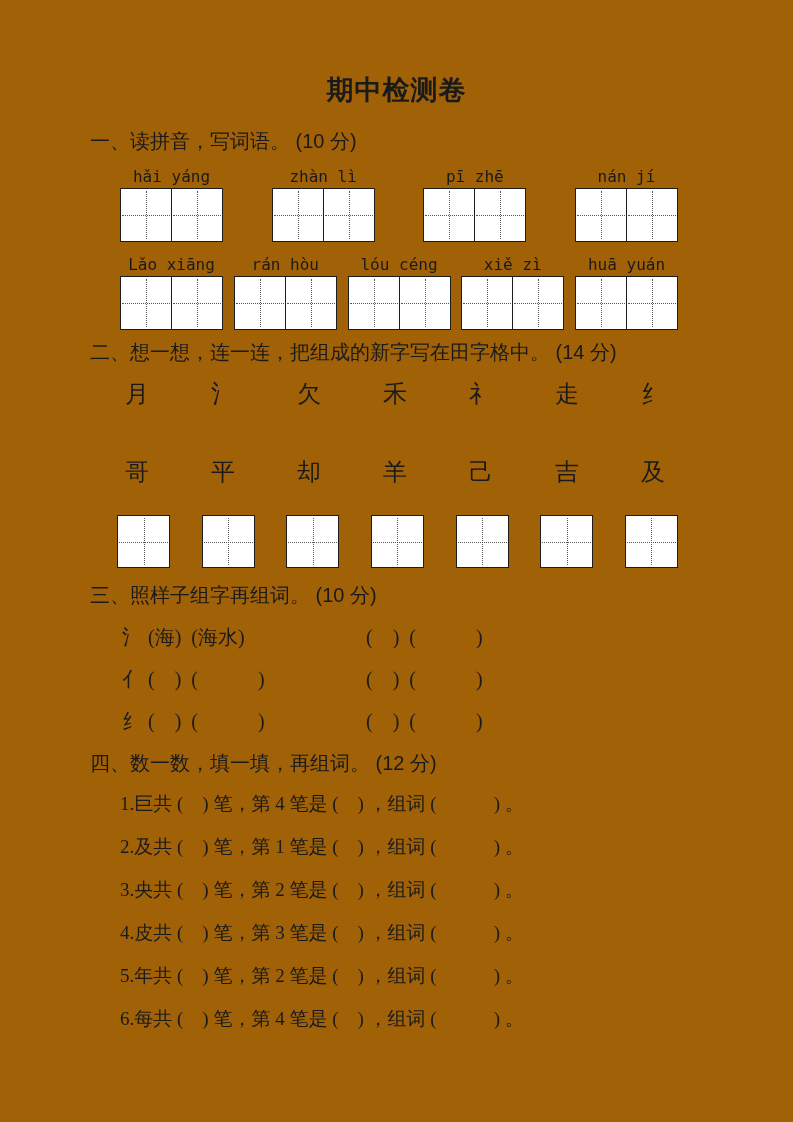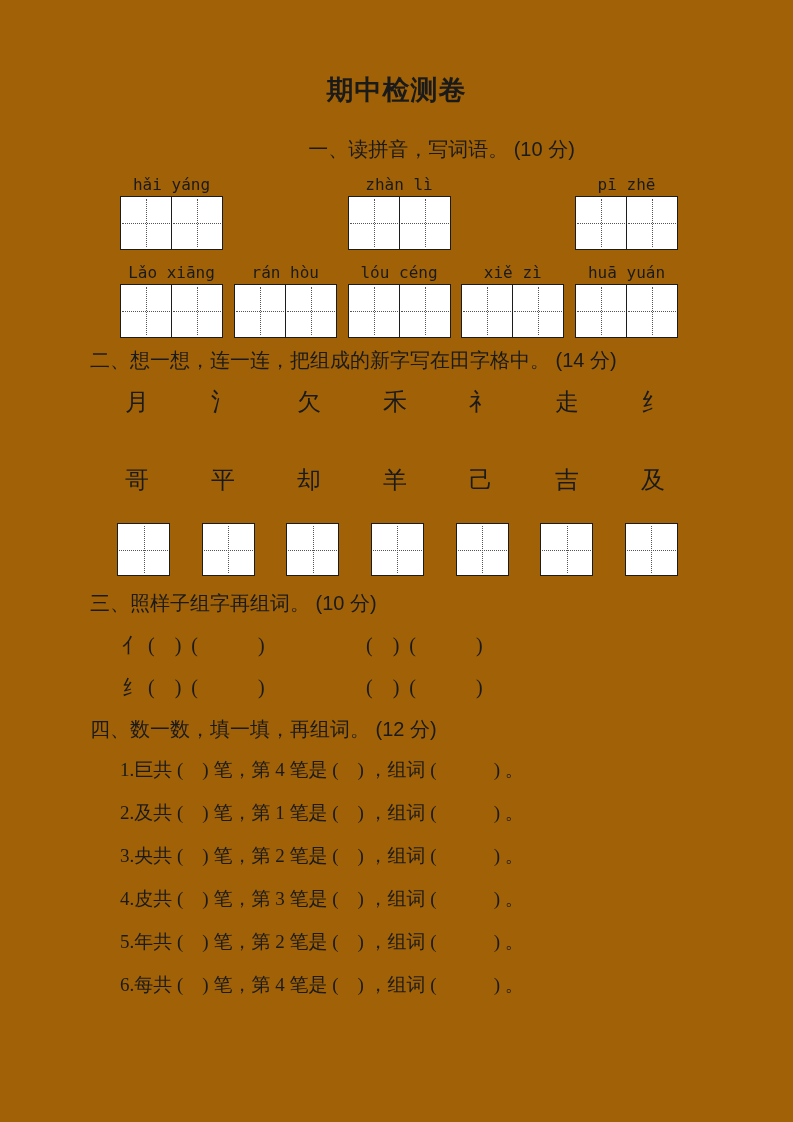--- a/index.html
+++ b/index.html
@@ -19,21 +19,21 @@
     font-weight:bold;
     line-height:32px;
     letter-spacing:1px;
   }
   .heading{
     margin-left:90px;
     font-size:20px;
     line-height:26px;
     white-space:pre;
   }
-  .h-s1{margin-top:30px;text-align:center;}
+  .h-s1{margin-top:22px;}
   .h-s2{margin-top:9px;}
   .h-s3{margin-top:14px;}
   .h-s4{margin-top:14px;}
 
   
   .pinyin-row{
     margin:12px 115px 0 120px;
     display:flex;
     justify-content:space-between;
   }
@@ -125,20 +125,27 @@
       </div>
       <div class="word-block">
         <div class="pinyin">zhàn lì</div>
         <div class="word-grid">
           <div class="cell"></div>
           <div class="cell"></div>
         </div>
       </div>
       <div class="word-block">
         <div class="pinyin">pī zhē</div>
+        <div class="word-grid">
+          <div class="cell"></div>
+          <div class="cell"></div>
+        </div>
+      </div>
+      <div class="word-block">
+        <div class="pinyin">nán jí</div>
         <div class="word-grid">
           <div class="cell"></div>
           <div class="cell"></div>
         </div>
       </div>
     </div>
   <div class="pinyin-row" id="s1-row2">
       <div class="word-block">
         <div class="pinyin">Lǎo xiāng</div>
         <div class="word-grid">
@@ -214,20 +221,21 @@
       <div class="word-grid single">
         <div class="cell"></div>
       </div>
       <div class="word-grid single">
         <div class="cell"></div>
       </div>
     </div>
 
   <div class="heading h-s3">三、照样子组字再组词。 (10 分)</div>
   <div class="s3-rows" id="s3-rows">
+      <div class="s3-row"><span class="s3-radical">氵</span><span class="s3-pair left">(海)  (海水)</span><span class="s3-pair">(　)  (　　　)</span></div>
       <div class="s3-row"><span class="s3-radical">亻</span><span class="s3-pair left">(　)  (　　　)</span><span class="s3-pair">(　)  (　　　)</span></div>
       <div class="s3-row"><span class="s3-radical">纟</span><span class="s3-pair left">(　)  (　　　)</span><span class="s3-pair">(　)  (　　　)</span></div>
     </div>
 
   <div class="heading h-s4">四、数一数，填一填，再组词。 (12 分)</div>
   <div class="s4-lines" id="s4-lines">
       <div class="s4-line">1.巨共 (　) 笔，第 4 笔是 (　) ，组词 (　　　) 。</div>
       <div class="s4-line">2.及共 (　) 笔，第 1 笔是 (　) ，组词 (　　　) 。</div>
       <div class="s4-line">3.央共 (　) 笔，第 2 笔是 (　) ，组词 (　　　) 。</div>
       <div class="s4-line">4.皮共 (　) 笔，第 3 笔是 (　) ，组词 (　　　) 。</div>

